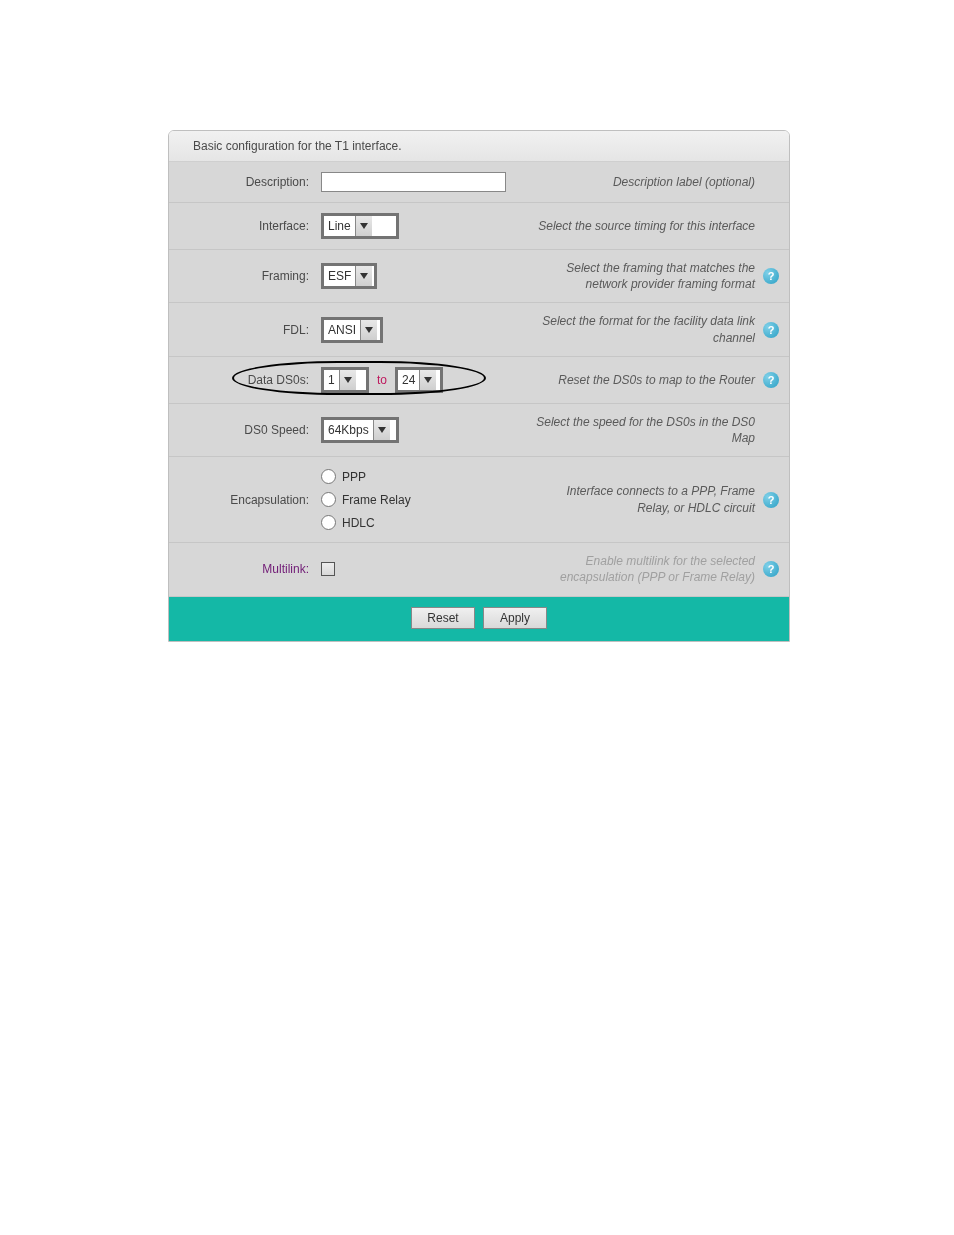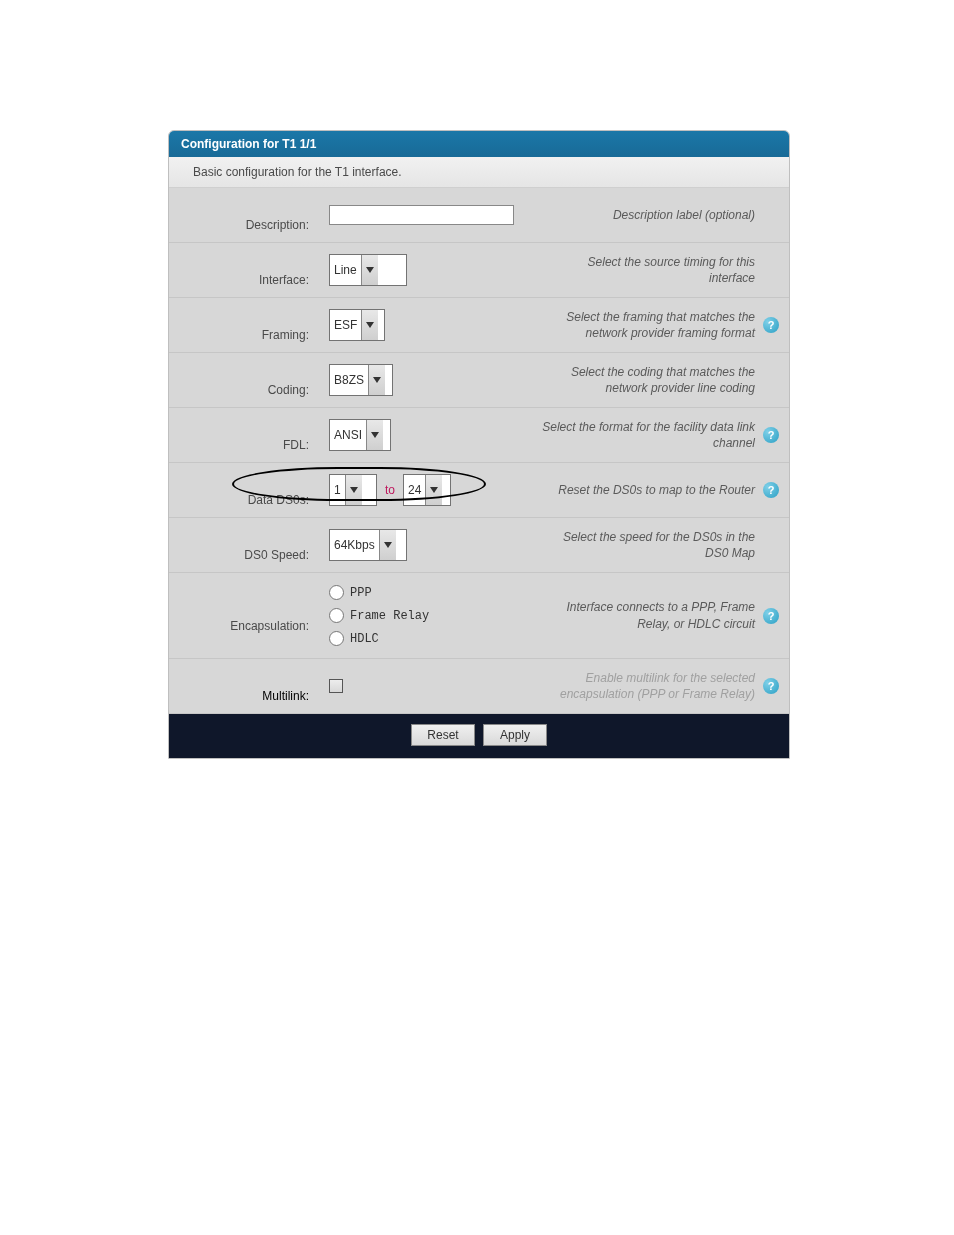--- a/index.html
+++ b/index.html
@@ -3,48 +3,47 @@
 <meta charset="utf-8">
 <style>
   html,body{margin:0;padding:0;background:#fff;font-family:Verdana,Geneva,sans-serif;font-size:12px;color:#333;}
   .page{width:954px;min-height:1235px;padding-top:130px;box-sizing:border-box;}
   .panel{width:620px;margin-left:168px;border:1px solid #bfbfbf;border-radius:6px 6px 0 0;overflow:hidden;}
   .panel-header{background:linear-gradient(#1b77a8,#186a97);color:#fff;font-weight:bold;font-size:12px;padding:6px 12px;}
   .panel-sub{background:linear-gradient(#f1f1f1,#e5e5e5);border-bottom:1px solid #cfcfcf;padding:8px 24px;color:#4a4a4a;}
   .form{background:#d7d7d7;}
   .row{display:flex;align-items:center;border-bottom:1px solid #c6c6c6;padding:10px 10px;position:relative;}
   .row:last-of-type{border-bottom:none;}
-  .lbl{width:130px;text-align:right;padding-right:20px;color:#4a4a4a;margin-top:20px;}
-  .lbl.disabled{color:#000000;text-align:right;}
+  .lbl{width:130px;text-align:right;padding-right:12px;color:#4a4a4a;}
+  .lbl.disabled{color:#701a75;text-align:right;}
   .ctrl{width:205px;display:flex;align-items:center;flex-wrap:wrap;gap:4px;}
   .hint{flex:1;font-style:italic;color:#5a5a5a;padding-left:8px;padding-right:24px;line-height:1.35;text-align:right;}
   .hint.disabled{color:#a0a0a0;}
   .help{position:absolute;right:10px;top:50%;transform:translateY(-50%);}
   .help-icon{width:16px;height:16px;border-radius:50%;background:radial-gradient(circle at 30% 30%,#7fd0e8,#2a9fc4);color:#fff;font-weight:bold;font-size:11px;line-height:16px;text-align:center;display:inline-block;cursor:pointer;}
   input[type=text]{height:20px;width:185px;border:1px solid #888;background:#fff;font:inherit;padding:0 3px;box-sizing:border-box;}
-  .select{display:inline-flex;align-items:center;height:32px;border:1px solid #737373;background:#fff;box-sizing:border-box;cursor:pointer;}
+  .select{display:inline-flex;align-items:center;height:26px;border:3px solid #737373;background:#fff;box-sizing:border-box;cursor:pointer;}
   .select .sel-val{padding:0 4px;font-size:12px;color:#333;white-space:nowrap;}
   .select .sel-arrow{width:16px;height:100%;background:linear-gradient(#e8e8e8,#cfcfcf);border-left:1px solid #888;display:flex;align-items:center;justify-content:center;}
   .select .sel-arrow svg{width:8px;height:6px;}
   .radio-line{display:flex;align-items:center;gap:6px;margin:2px 0;width:100%;}
   .radio{width:13px;height:13px;border:1px solid #777;border-radius:50%;background:#fff;display:inline-block;}
   .checkbox{width:14px;height:14px;border:1px solid #555;background:linear-gradient(#ededed,#d8d8d8);display:inline-flex;align-items:center;justify-content:center;box-sizing:border-box;}
   .checkbox svg{width:12px;height:12px;display:none;}
   .checkbox.checked svg{display:block;}
-  .buttons{display:flex;justify-content:center;gap:8px;padding:10px 0 12px;background:#0f172a;}
+  .buttons{display:flex;justify-content:center;gap:8px;padding:10px 0 12px;background:#14b8a6;}
   .btn{min-width:64px;height:22px;background:linear-gradient(#f0f0f0,#d9d9d9);border:1px solid #888;font:inherit;color:#333;cursor:pointer;}
   .circle-highlight{position:absolute;border:2px solid #000;border-radius:50%/60%;width:250px;height:30px;left:63px;top:4px;pointer-events:none;}
   .sep{font-size:12px;color:#be185d;padding:0 4px;}
 </style>
 </head>
 <body>
 <div class="page">
 
 <div class="panel">
-  <div class="panel-header">Configuration for T1 1/1</div>
   <div class="panel-sub">Basic configuration for the T1 interface.</div>
 
   <div class="form">
 
     <div class="row">
       <div class="lbl">Description:</div>
       <div class="ctrl">
         <input type="text" value="" style="">
       </div>
       <div class="hint">Description label (optional)</div>
@@ -75,34 +74,20 @@
                 <svg viewBox="0 0 8 6">
                   <path d="M0 0 L8 0 L4 6 Z" fill="#333"></path>
                 </svg>
               </span>
         </span>
       </div>
       <div class="hint">Select the framing that matches the network provider framing format</div>
       <div class="help"><span class="help-icon">?</span></div>
     </div>
 
-    <div class="row">
-      <div class="lbl">Coding:</div>
-      <div class="ctrl">
-        <span class="select" style="width:64px">
-          <span class="sel-val">B8ZS</span>
-          <span class="sel-arrow">
-                <svg viewBox="0 0 8 6">
-                  <path d="M0 0 L8 0 L4 6 Z" fill="#333"></path>
-                </svg>
-              </span>
-        </span>
-      </div>
-      <div class="hint">Select the coding that matches the network provider line coding</div>
-    </div>
 
     <div class="row">
       <div class="lbl">FDL:</div>
       <div class="ctrl">
         <span class="select" style="width:62px">
           <span class="sel-val">ANSI</span>
           <span class="sel-arrow">
                 <svg viewBox="0 0 8 6">
                   <path d="M0 0 L8 0 L4 6 Z" fill="#333"></path>
                 </svg>
@@ -149,21 +134,21 @@
                   <path d="M0 0 L8 0 L4 6 Z" fill="#333"></path>
                 </svg>
               </span>
         </span>
       </div>
       <div class="hint">Select the speed for the DS0s in the DS0 Map</div>
     </div>
 
     <div class="row">
       <div class="lbl">Encapsulation:</div>
-      <div class="ctrl" style="flex-direction:column;align-items:flex-start;font-family:Liberation Mono, monospace;">
+      <div class="ctrl" style="flex-direction:column;align-items:flex-start;">
         <div class="radio-line">
           <span class="radio"></span>
           <span>PPP</span>
         </div>
         <div class="radio-line">
           <span class="radio"></span>
           <span>Frame Relay</span>
         </div>
         <div class="radio-line">
           <span class="radio"></span>

